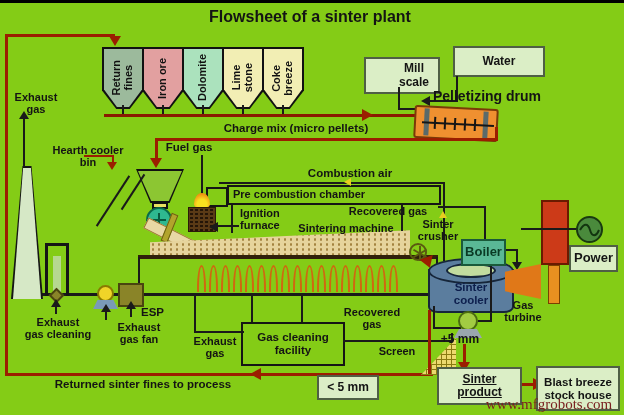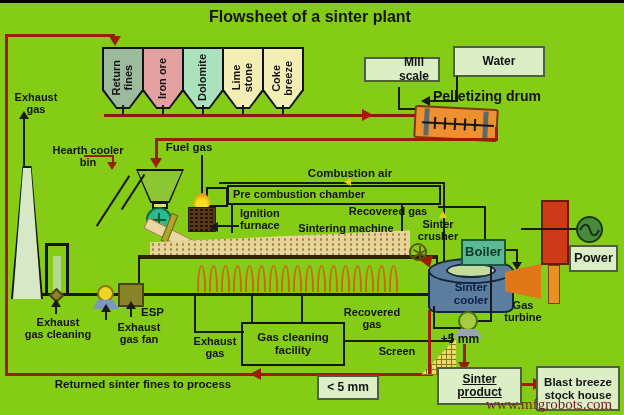--- a/index.html
+++ b/index.html
@@ -75,22 +75,23 @@
       </div>
     </div>
 
   <div class="ln" style="left:122px;top:102px;width:2px;height:11px;"></div>
   <div class="ln" style="left:162px;top:102px;width:2px;height:11px;"></div>
   <div class="ln" style="left:202px;top:102px;width:2px;height:11px;"></div>
   <div class="ln" style="left:242px;top:102px;width:2px;height:11px;"></div>
   <div class="ln" style="left:282px;top:102px;width:2px;height:11px;"></div>
   <div class="ln" style="left:104px;top:111px;width:312px;height:3px;background:#8a1a00;"></div>
   <div class="tri tRr" style="left:362px;top:106px;"></div>
-
-  <div class="gbox" style="left:364px;top:54px;width:76px;height:25px;font-size:12px;padding-left:24px;">
+  <div class="lbl" style="left:210px;top:119px;width:172px;font-size:11.5px;">Charge mix (micro pellets)</div>
+
+  <div class="gbox" style="left:364px;top:54px;width:76px;height:37px;font-size:12px;padding-left:24px;">
     <span>Mill scale</span></div>
   <div class="gbox" style="left:453px;top:43px;width:92px;height:31px;font-size:12px;">
     <span>Water</span></div>
   <div class="ln" style="left:398px;top:84px;width:2px;height:23px;"></div>
   <div class="ln" style="left:398px;top:105px;width:34px;height:2px;"></div>
   <div class="ln" style="left:456px;top:73px;width:2px;height:26px;"></div>
   <div class="ln" style="left:430px;top:97px;width:28px;height:2px;"></div>
   <div class="tri tLb" style="left:421px;top:93px;"></div>
 
   <div style="position:absolute;left:414px;top:104px;width:84px;height:33px;background:#ef9030;border:2px solid #7a3a08;border-radius:3px;transform:rotate(3deg);box-sizing:border-box;">

